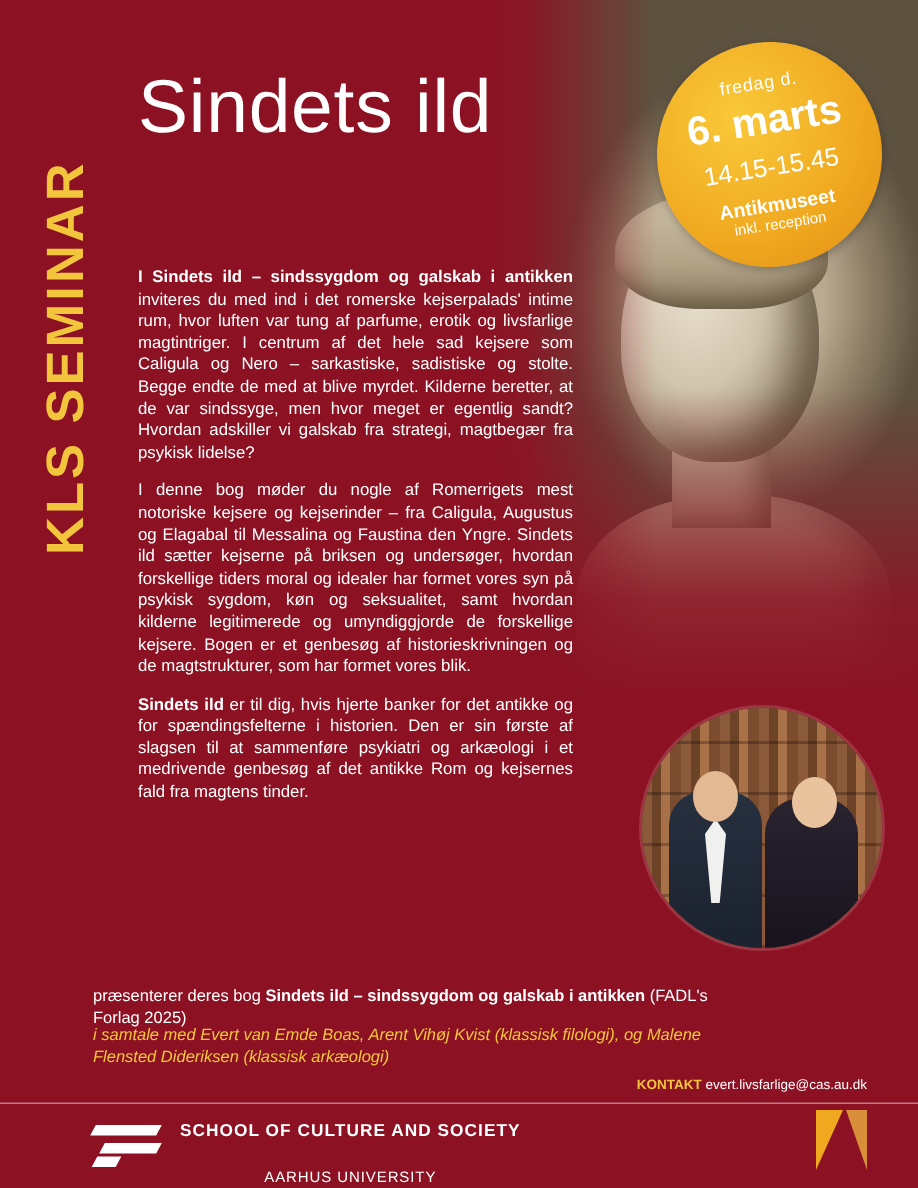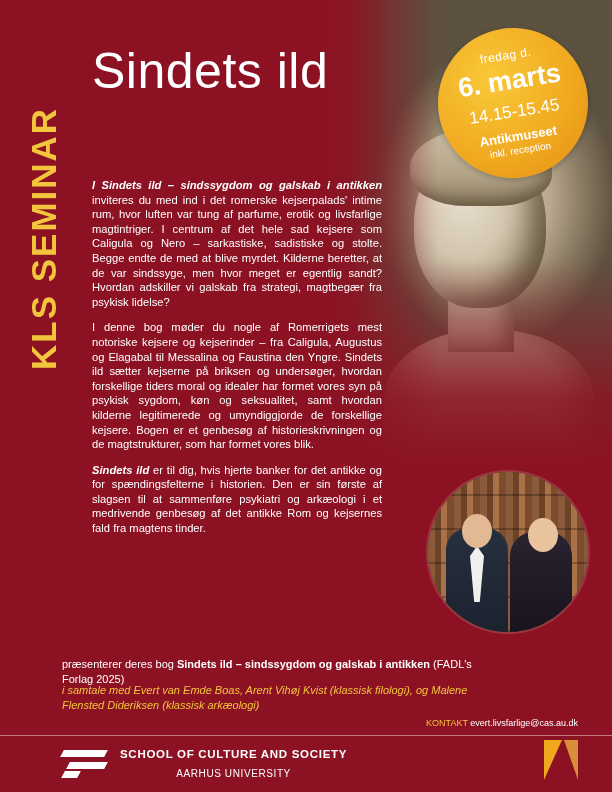--- a/index.html
+++ b/index.html
@@ -123,21 +123,21 @@
   .body-col {
     position: absolute;
     left: 92px; top: 178px;
     width: 290px;
     color: #ffffff;
     font-size: 11.2px;
     line-height: 14.6px;
     text-align: justify;
   }
   .body-col p { margin-bottom: 11px; }
-  .body-col b { font-weight: bold; font-style: italic; }
+  .body-col b { font-weight: bold; }
 
   
   .portrait {
     position: absolute;
     right: 24px; top: 472px;
     width: 160px; height: 160px;
     border-radius: 50%;
     overflow: hidden;
     box-shadow: 0 0 0 2px rgba(255,255,255,.15);
     background: #5c3a2a;
@@ -210,21 +210,21 @@
     line-height: 15px;
     font-style: italic;
   }
   .kontakt {
     position: absolute;
     right: 34px; top: 718px;
     font-size: 9px;
     color: #ffffff;
     text-align: right;
   }
-  .kontakt .k-label { color: #f2c53d; font-weight: normal; }
+  .kontakt .k-label { color: #f2c53d; font-weight: bold; }
 
   
   .footer-rule {
     position: absolute;
     left: 0; top: 735px;
     width: 612px; height: 1px;
     background: rgba(255,255,255,.45);
   }
   .au-logo {
     position: absolute;
@@ -238,21 +238,21 @@
   .au-logo .b1 { left: 0; top: 2px; width: 44px; height: 7px; transform: skewX(-28deg); }
   .au-logo .b2 { left: 6px; top: 14px; width: 38px; height: 7px; transform: skewX(-28deg); }
   .au-logo .b3 { left: 1px; top: 23px; width: 16px; height: 7px; transform: skewX(-28deg); }
   .footer-text {
     position: absolute;
     left: 120px; top: 748px;
     color: #ffffff;
     text-align: center;
   }
   .footer-text .f1 { font-size: 11.5px; font-weight: bold; letter-spacing: .7px; }
-  .footer-text .f2 { font-size: 10px; letter-spacing: .6px; margin-top: 8px; }
+  .footer-text .f2 { font-size: 10px; letter-spacing: .6px; margin-top: 20px; }
   .footer-mark {
     position: absolute;
     right: 34px; bottom: 12px;
     width: 34px; height: 40px;
   }
   .footer-mark .t1 {
     position: absolute; left: 0; top: 0;
     width: 0; height: 0;
     border-left: 18px solid #f0a81f;
     border-bottom: 40px solid transparent;

